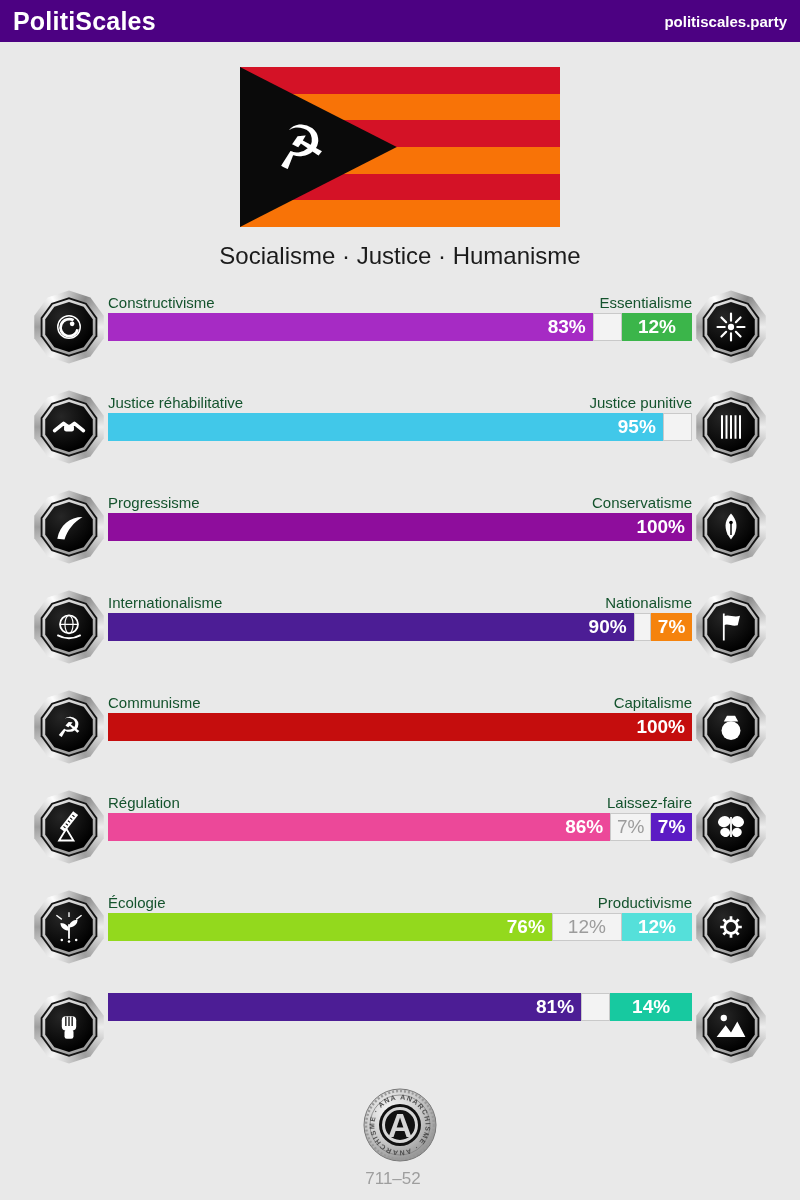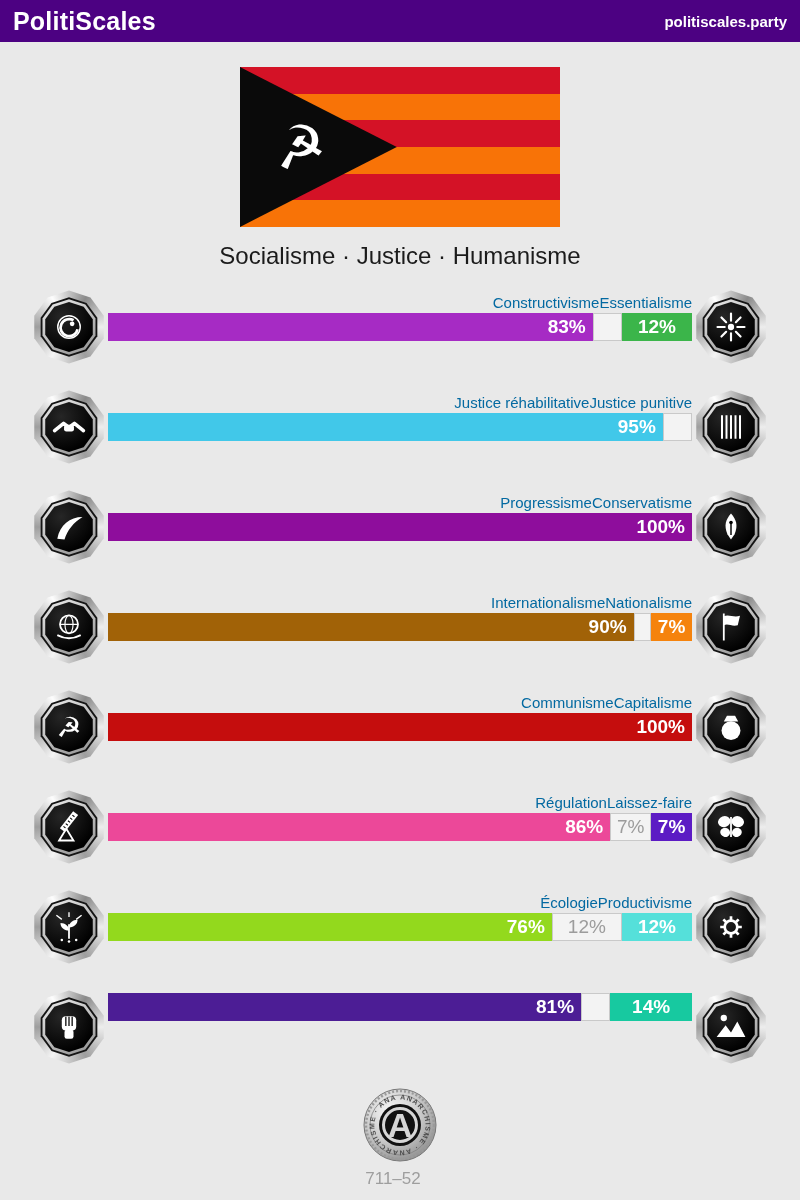--- a/index.html
+++ b/index.html
@@ -26,22 +26,22 @@
   .flag .symbol{
     position:absolute;left:26px;top:46px;width:68px;height:68px;
     display:flex;align-items:center;justify-content:center;
     font-size:58px;color:#fff;transform:rotate(-8deg);line-height:1;
   }
   
   .motto{margin-top:14px;text-align:center;font-size:24px;color:#1b1b1b;height:30px;line-height:30px;}
   
   .rows{margin-top:14px;}
   .row{position:relative;height:100px;padding-top:6px;box-sizing:border-box;}
-  .labels{margin:0 108px;height:20px;display:flex;justify-content:flex-end;
-    font-size:15px;color:#0369a1;align-items:flex-end;}
+  .labels{margin:0 108px;height:20px;display:flex;justify-content:space-between;
+    font-size:15px;color:#14532d;align-items:flex-end;}
   .bar{margin:2px 108px 0 108px;height:28px;display:flex;}
   .seg{height:100%;display:flex;align-items:center;box-sizing:border-box;
     font-size:19px;font-weight:bold;color:#fff;overflow:hidden;}
   .seg.left{justify-content:flex-end;padding-right:7px;}
   .seg.right{justify-content:center;}
   .seg.neutral{justify-content:center;background:#f3f3f3;border:1px solid #c9c9c9;
     color:#9c9c9c;font-weight:normal;}
   
   .badge,.badge-ring,.badge-mid,.badge-core{
     clip-path:polygon(50% 2%,21.8% 11.2%,4.3% 35.2%,4.3% 64.8%,21.8% 88.8%,50% 98%,78.2% 88.8%,95.7% 64.8%,95.7% 35.2%,78.2% 11.2%);
@@ -193,21 +193,21 @@
         </div>
       </div>
   </div>
 
   <div class="row">
     <div class="labels">
       <span>Internationalisme</span>
       <span>Nationalisme</span>
     </div>
     <div class="bar">
-        <div class="seg left" style="width: 90%; background: #a16207; padding-left: 12px;">90%</div>
+        <div class="seg left" style="width: 90%; background: #4c1d95; padding-left: 12px;">90%</div>
         <div class="seg neutral" style="width: 3%;"></div>
         <div class="seg right" style="width: 7%; background: rgb(245, 131, 13);">7%</div>
       </div>
     <div class="badge left">
         <div class="badge-ring">
           <div class="badge-mid">
             <div class="badge-core">
       <svg width="36" height="36" viewBox="0 0 40 40">
         <circle cx="20" cy="17" r="10" fill="none" stroke="#fff" stroke-width="2"></circle>
         <ellipse cx="20" cy="17" rx="4.5" ry="10" fill="none" stroke="#fff" stroke-width="1.3"></ellipse>

